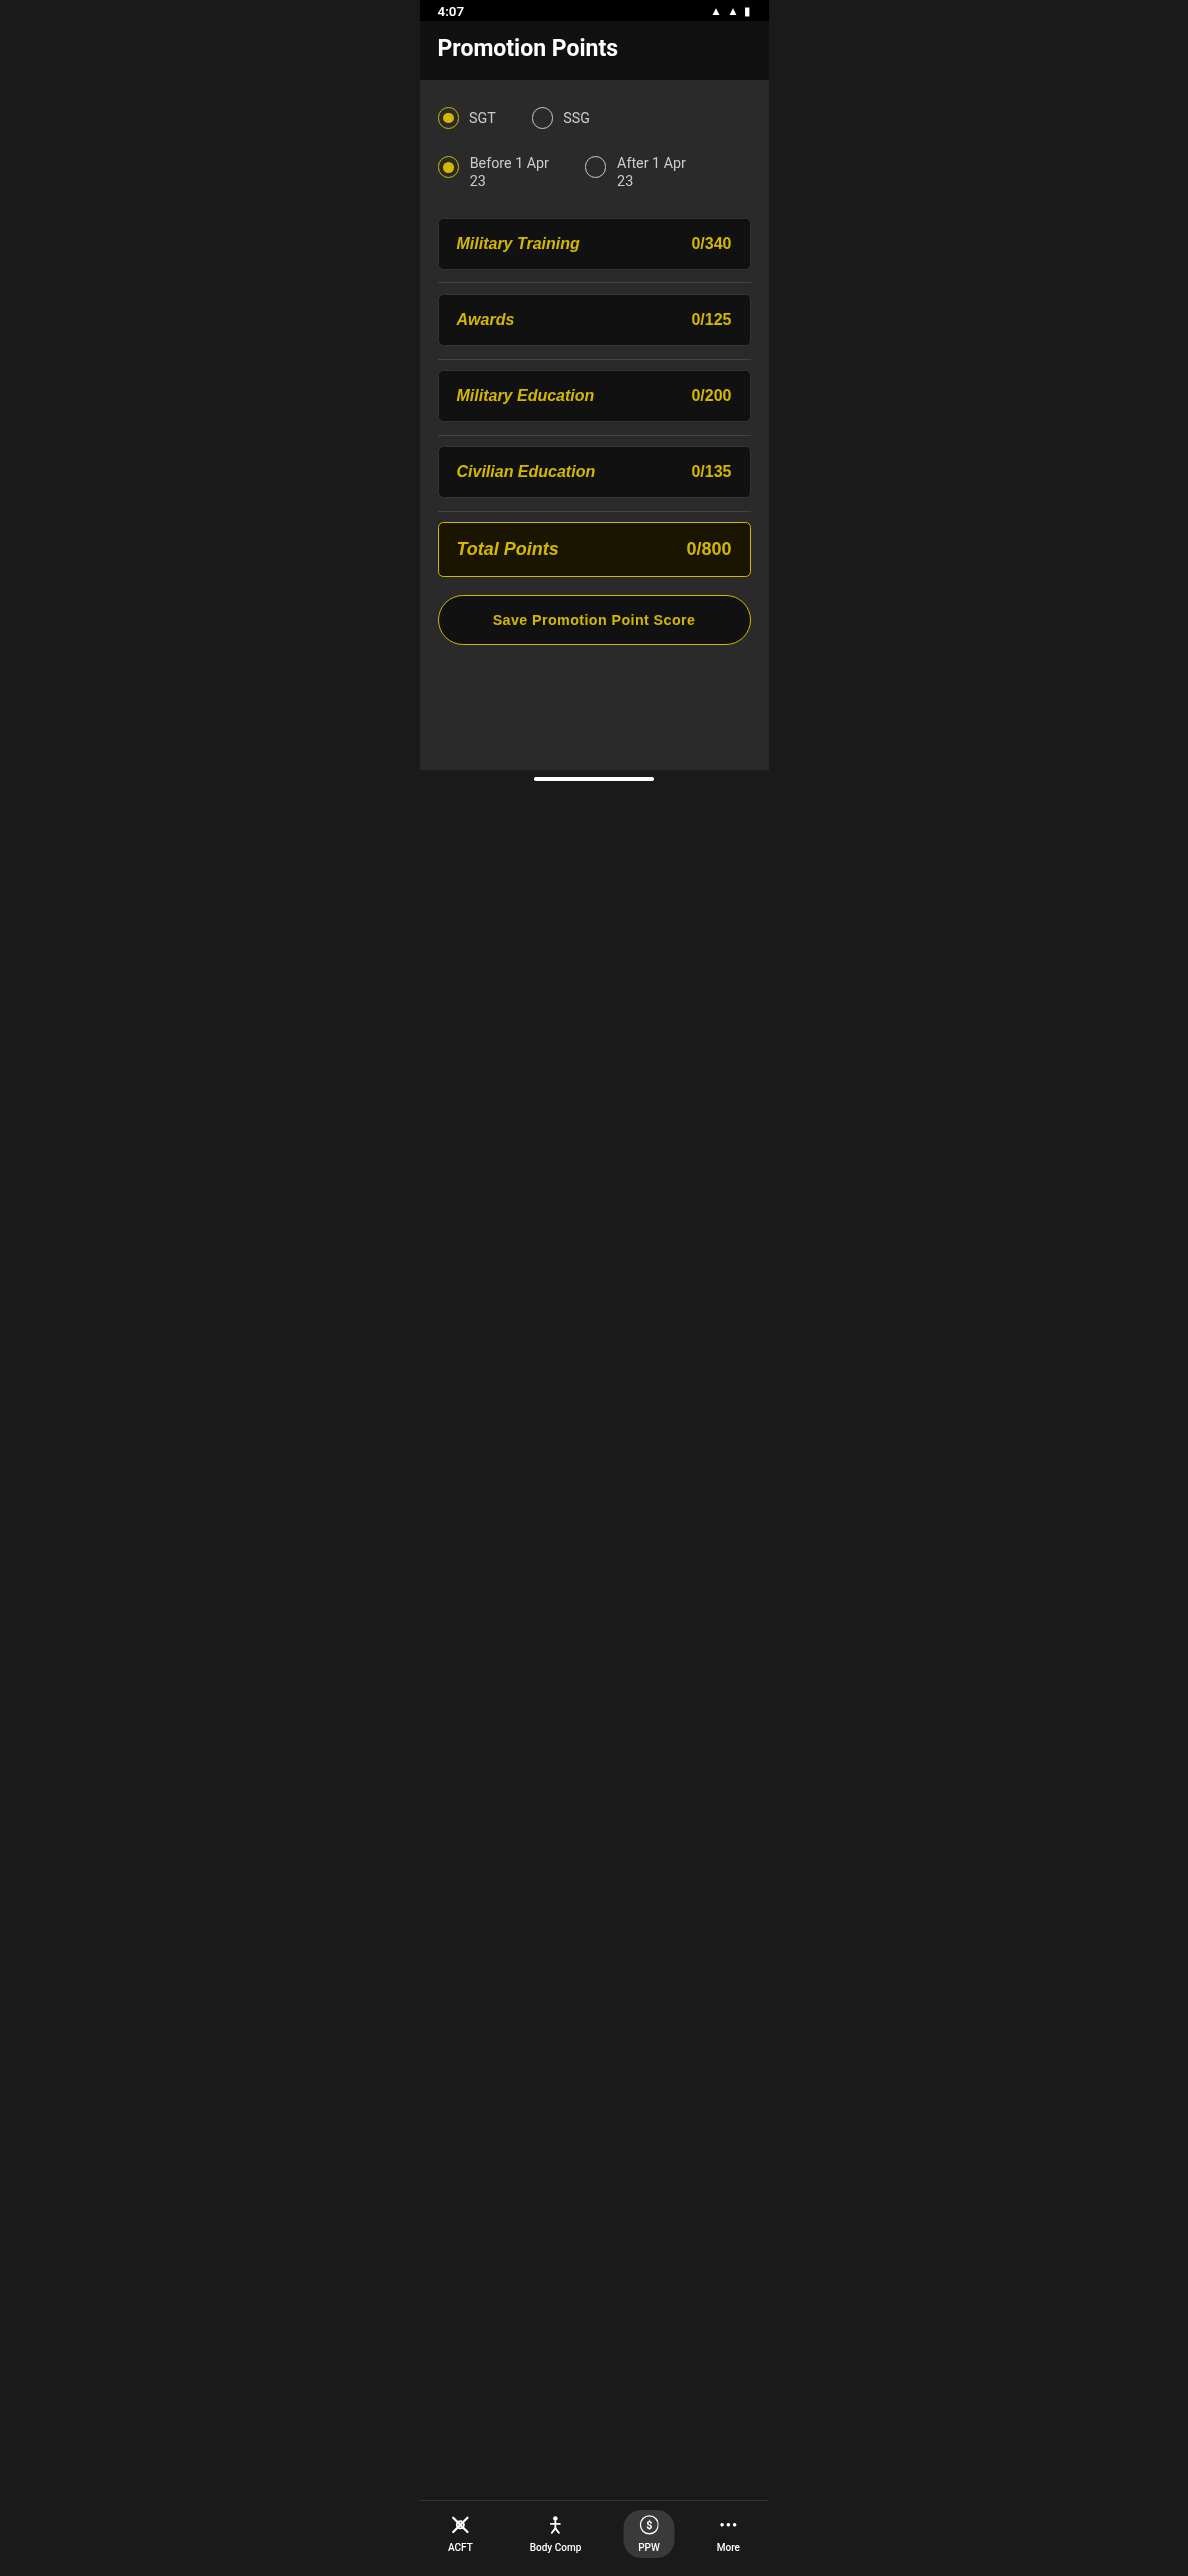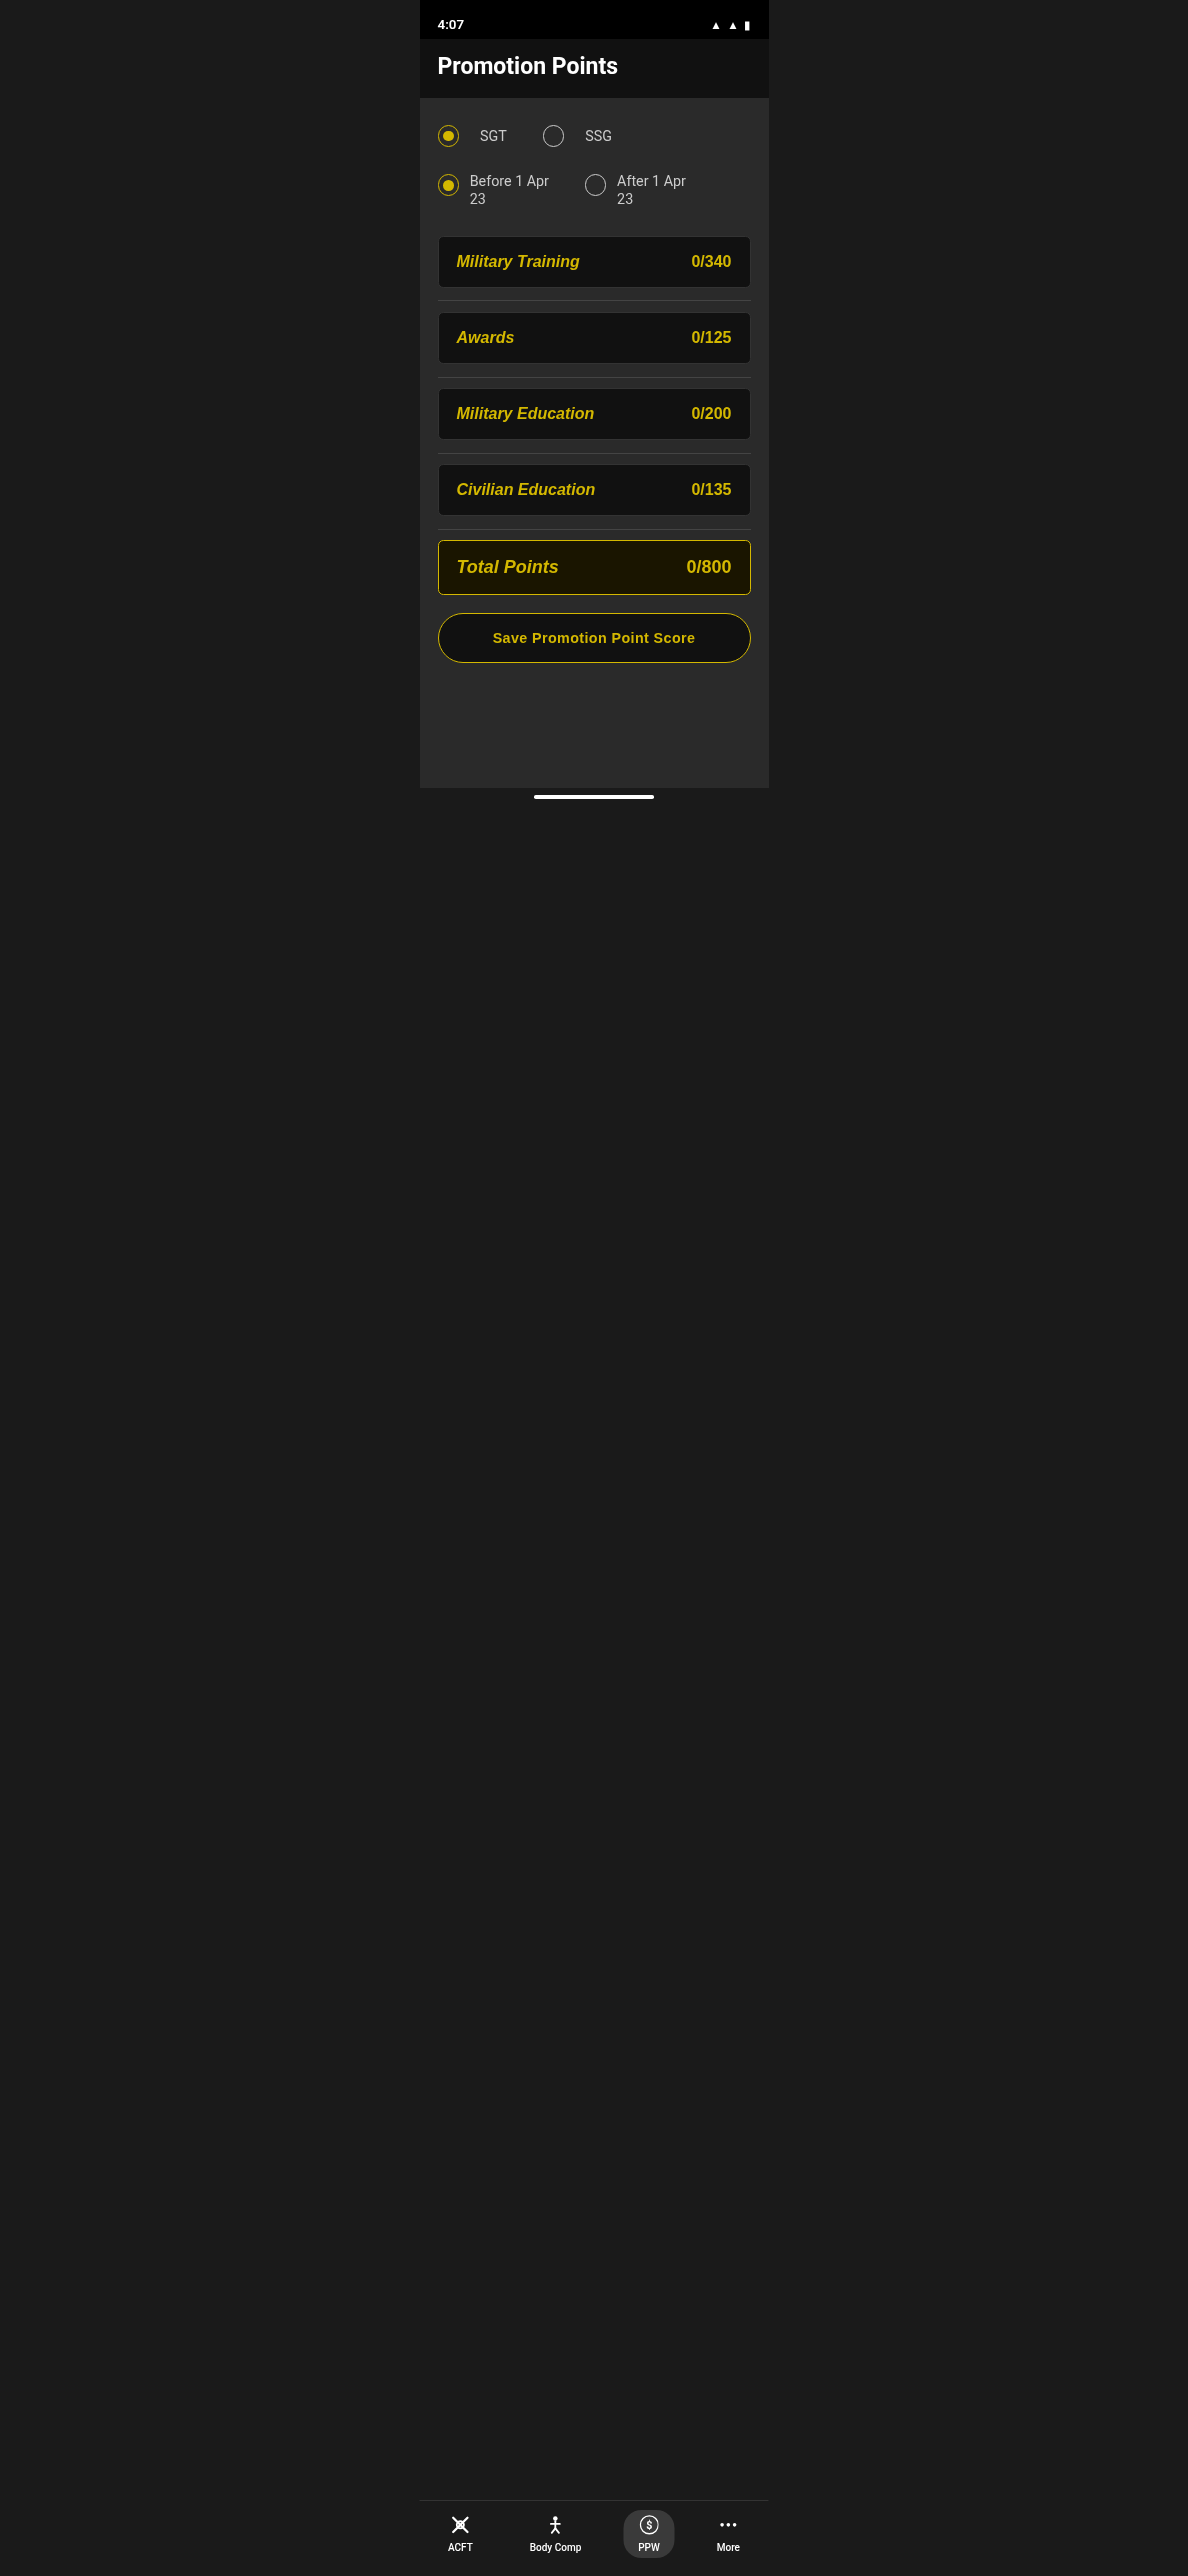--- a/index.html
+++ b/index.html
@@ -17,23 +17,23 @@
       margin: 0 auto;
       position: relative;
       overflow-x: hidden;
     }
 
     
     .status-bar {
       background-color: #000;
       display: flex;
       justify-content: space-between;
-      align-items: flex-end;
+      align-items: center;
       padding: 9px 18px 7.2px 18px;
-      height: 39px;
+      height: 21px;
     }
 
     .status-time {
       color: #fff;
       font-size: 13.4px;
       font-weight: 600;
     }
 
     .status-icons {
       display: flex;
@@ -69,21 +69,21 @@
     .radio-group {
       display: flex;
       align-items: center;
       gap: 36px;
       margin-bottom: 25px;
     }
 
     .radio-option {
       display: flex;
       align-items: center;
-      gap: 21px;
+      gap: 10px;
       cursor: pointer;
     }
 
     .radio-circle {
       width: 21.5px;
       height: 21.5px;
       border-radius: 50%;
       border: 1.8px solid #ccc;
       display: flex;
       align-items: center;

